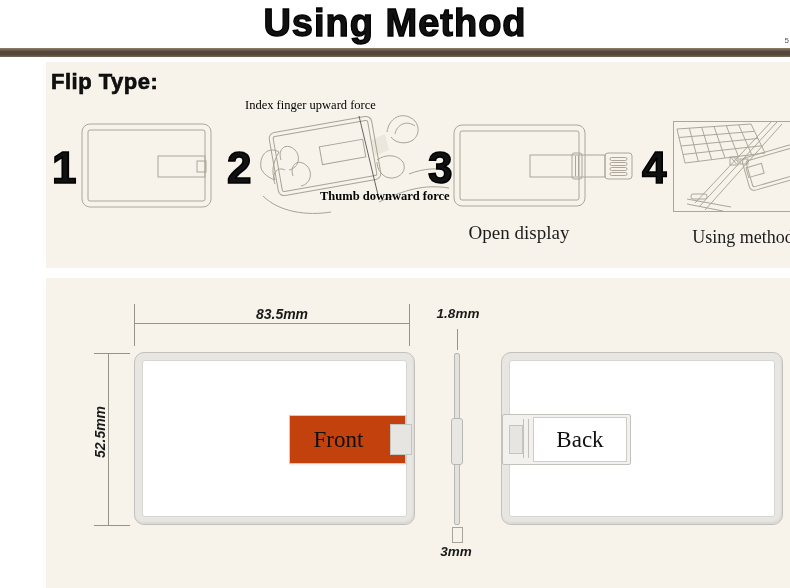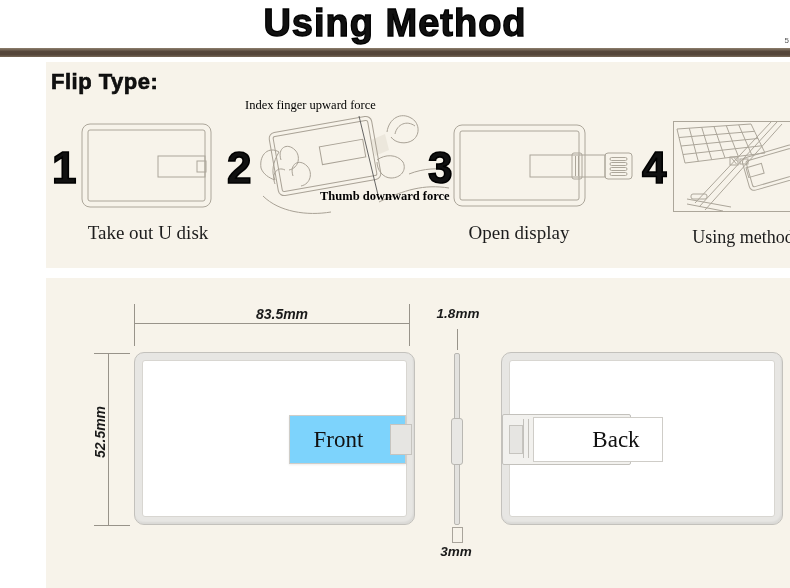--- a/index.html
+++ b/index.html
@@ -32,21 +32,21 @@
   
   .dim-label{font-style:italic;font-weight:bold;font-size:14px;color:#1a1a1a;text-align:center;}
   .dim-vline{border-left:1px solid #98938a;width:0;}
   .dim-hline{border-top:1px solid #98938a;height:0;}
   .rot-left{transform:rotate(-90deg);transform-origin:center center;}
 
   .big-card{background:#e7e6e3;border:1px solid #c3c1bc;border-radius:10px;
             box-shadow:inset -1px -2px 2px rgba(0,0,0,.06);}
   .big-card-inner{position:absolute;left:7px;top:7px;right:7px;bottom:7px;background:#ffffff;
                   border:1px solid #d8d6d1;border-radius:3px;}
-  .tab-front{background:#7dd3fc;border:1px solid #cfcdc8;box-shadow:0 1px 2px rgba(0,0,0,.08);z-index:3;}
+  .tab-front{background:#c2410c;border:1px solid #cfcdc8;box-shadow:0 1px 2px rgba(0,0,0,.08);z-index:3;}
   .tab-label{font-family:"Liberation Serif","DejaVu Serif",serif;font-size:23px;color:#111;
              display:flex;align-items:center;justify-content:center;height:100%;}
   .connector{background:#e6e5e2;border:1px solid #c6c4bf;z-index:4;}
   .tab-back-outer{background:#f2f1ee;border:1px solid #c3c1bc;border-radius:2px;z-index:3;}
   .tab-back-white{background:#ffffff;border:1px solid #cfcdc8;z-index:4;}
   .contact-line{border-left:1px solid #c2c0bb;width:0;z-index:4;}
   .side-bar{background:#e3e2df;border:1px solid #b9b7b2;border-radius:2px;}
   .side-mid{background:#e8e7e4;border:1px solid #b9b7b2;border-radius:3px;}
   .mini-bracket{border:1px solid #a9a49b;background:transparent;}
 </style>
@@ -64,21 +64,20 @@
 
     <div class="abs step-num" style="left:6px;top:84px;">1</div>
     <svg class="abs" style="left:35px;top:61px;" width="132" height="86" viewBox="0 0 132 86">
       <g fill="none" stroke="#aca69a" stroke-width="1">
         <rect x="1" y="1" width="129" height="83" rx="8"></rect>
         <rect x="7" y="7" width="117" height="71" rx="2"></rect>
         <rect x="77" y="33" width="47" height="21"></rect>
         <rect x="116" y="38" width="9" height="11"></rect>
       </g>
     </svg>
-    <div class="abs caption" style="left:22px;top:160px;width:160px;">Take out U disk</div>
 
     <div class="abs annotation" style="left:199px;top:36px;">Index finger upward force</div>
     <div class="abs step-num" style="left:181px;top:84px;">2</div>
     <svg class="abs" style="left:213px;top:48px;" width="192" height="112" viewBox="0 0 192 112">
       <path d="M112,30 L126,24 L130,40 L116,46 Z" fill="#ece7dc" stroke="none"></path>
       <g fill="none" stroke="#a9a296" stroke-width="1">
         <g transform="rotate(-10 66 46)">
           <rect x="14" y="14" width="104" height="64" rx="6"></rect>
           <rect x="18" y="18" width="96" height="56" rx="2"></rect>
           <rect x="62" y="36" width="44" height="18"></rect>
@@ -186,18 +185,18 @@
     <div class="abs mini-bracket" style="left:406px;top:249px;width:9px;height:14px;"></div>
     <div class="abs dim-label" style="left:381px;top:266px;width:58px;font-size:13.5px;">3mm</div>
 
     <div class="abs big-card" style="left:455px;top:74px;width:280px;height:171px;">
       <div class="big-card-inner"></div>
     </div>
     <div class="abs tab-back-outer" style="left:456px;top:136px;width:127px;height:49px;"></div>
     <div class="abs connector" style="left:463px;top:147px;width:12px;height:27px;"></div>
     <div class="abs contact-line" style="left:477px;top:141px;height:39px;"></div>
     <div class="abs contact-line" style="left:482px;top:141px;height:39px;"></div>
-    <div class="abs tab-back-white" style="left:487px;top:139px;width:92px;height:43px;padding-left:36px;">
+    <div class="abs tab-back-white" style="left:487px;top:139px;width:92px;height:43px;">
       <div class="tab-label">Back</div>
     </div>
   </div>
 
 </div>
 
 </body></html>

